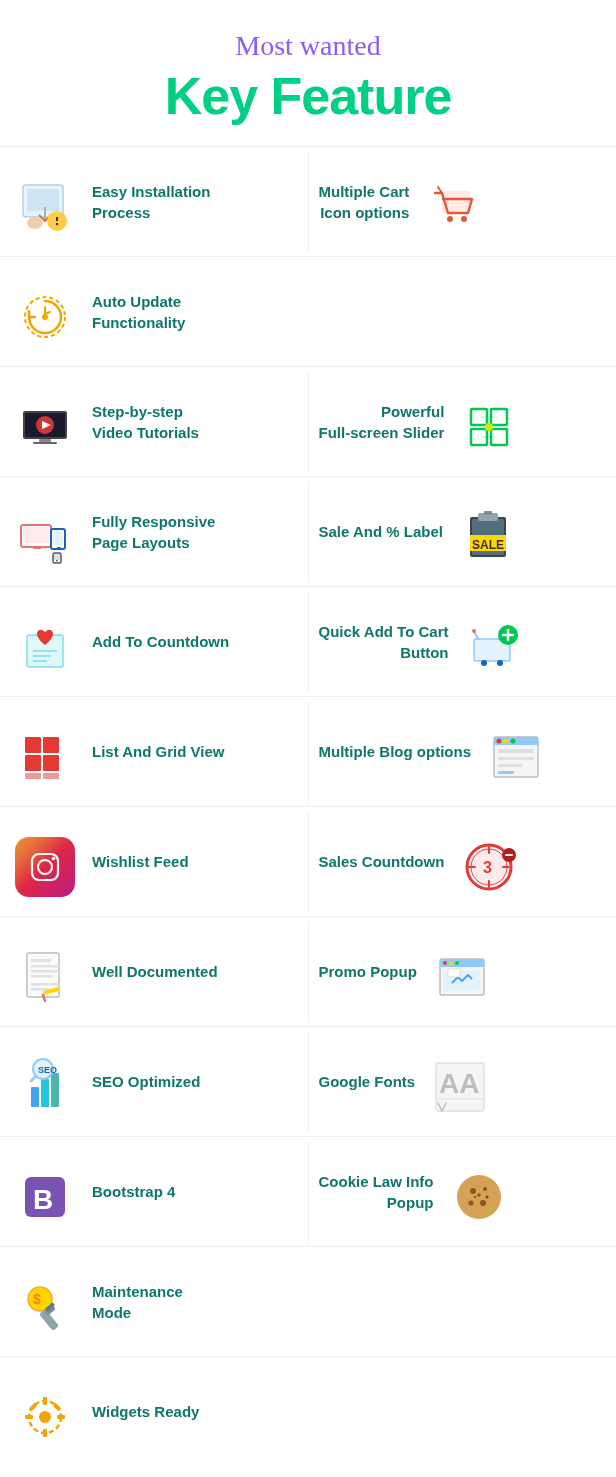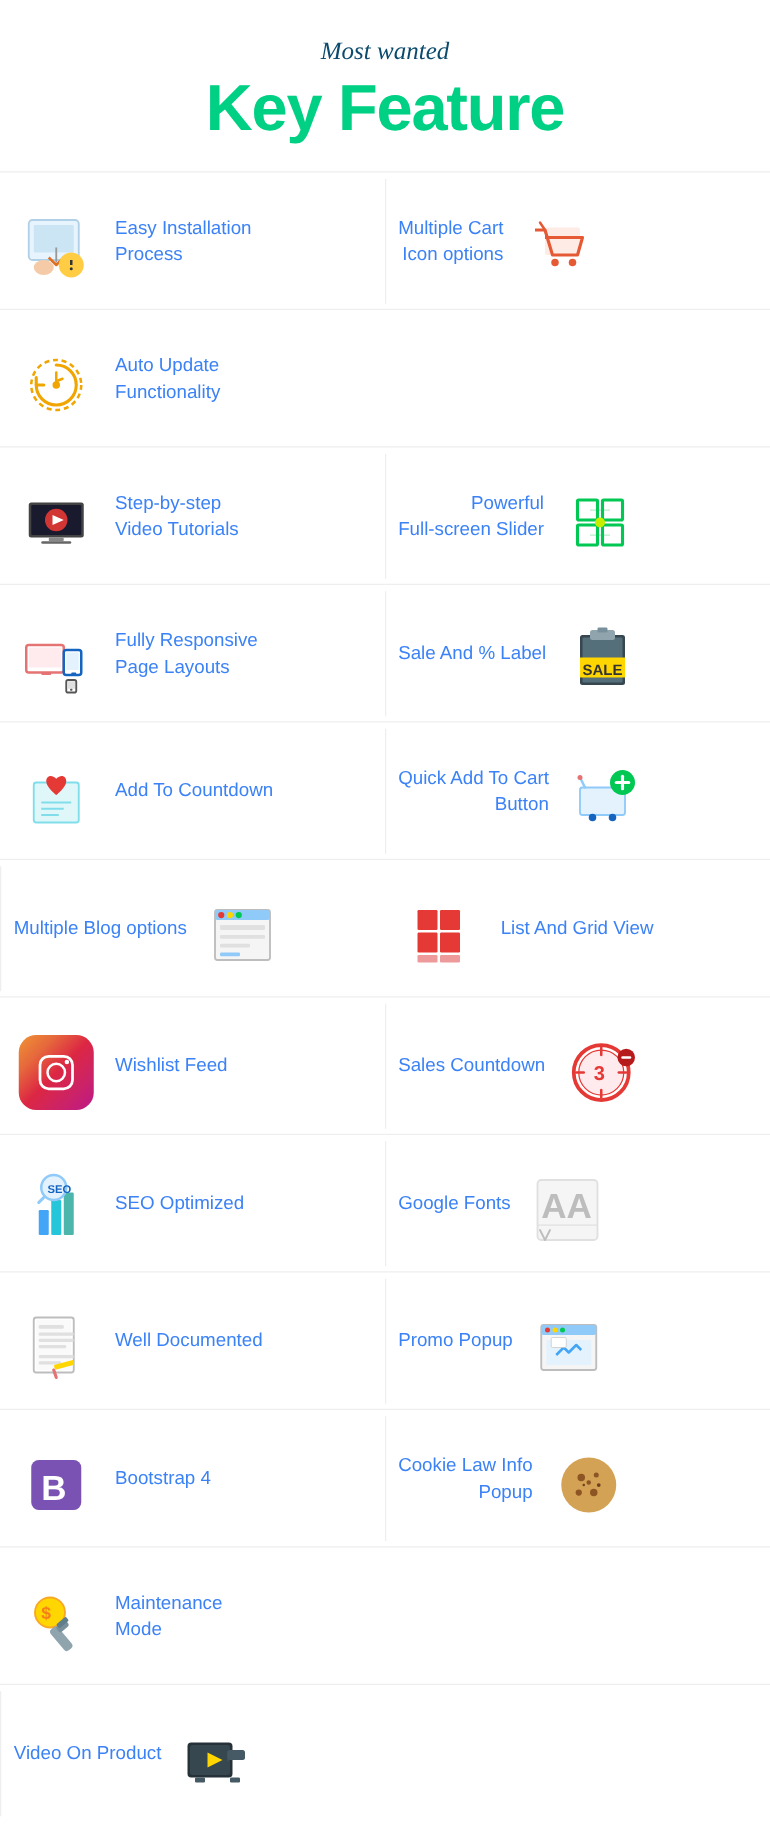--- a/index.html
+++ b/index.html
@@ -8,23 +8,22 @@
       background: #ffffff;
       font-family: 'Arial', sans-serif;
       color: #333;
     }
     .header {
       text-align: center;
       padding: 30px 20px 20px;
     }
     .header .subtitle {
       font-family: 'Georgia', serif;
-      font-style: italic;
-      font-size: 20px;
-      color: #0c4a6e;
+      font-size: 28px;
+      color: #8b5cf6;
       margin-bottom: 4px;
     }
     .header .title {
       font-size: 52px;
       font-weight: 700;
       color: #00d084;
       letter-spacing: -1px;
     }
     .features-grid {
       width: 100%;
@@ -55,22 +54,22 @@
       width: 70px;
       height: 70px;
       flex-shrink: 0;
       display: flex;
       align-items: flex-end;
       justify-content: center;
     }
     .feature-text {
       margin-left: 12px;
       font-size: 15px;
-      font-weight: 400;
-      color: #3b82f6;
+      font-weight: 700;
+      color: #0f766e;
       line-height: 1.4;
     }
 
     
     .icon-svg {
       width: 60px;
       height: 60px;
     }
 
     
@@ -230,49 +229,49 @@
             <line x1="44" y1="13" x2="44" y2="23" stroke="white" stroke-width="2.5" stroke-linecap="round"></line>
             <line x1="39" y1="18" x2="49" y2="18" stroke="white" stroke-width="2.5" stroke-linecap="round"></line>
             <circle cx="10" cy="14" r="2" fill="#e57373"></circle>
           </svg>
         </div>
         <div class="feature-text">Quick Add To Cart<br>Button</div>
       </div>
     </div>
 
     <div class="feature-row">
+      <div class="feature-cell">
+        <div class="feature-icon">
+          <svg class="icon-svg" viewBox="0 0 60 60" fill="none" xmlns="http://www.w3.org/2000/svg">
+            <rect x="10" y="10" width="16" height="16" rx="1" fill="#e53935"></rect>
+            <rect x="28" y="10" width="16" height="16" rx="1" fill="#e53935"></rect>
+            <rect x="10" y="28" width="16" height="16" rx="1" fill="#e53935"></rect>
+            <rect x="28" y="28" width="16" height="16" rx="1" fill="#e53935"></rect>
+            <rect x="10" y="46" width="16" height="6" rx="1" fill="#ef9a9a"></rect>
+            <rect x="28" y="46" width="16" height="6" rx="1" fill="#ef9a9a"></rect>
+          </svg>
+        </div>
+        <div class="feature-text">List And Grid View</div>
+      </div>
       <div class="feature-cell right-cell">
         <div class="feature-icon">
           <svg class="icon-svg" viewBox="0 0 60 60" fill="none" xmlns="http://www.w3.org/2000/svg">
             <rect x="8" y="10" width="44" height="40" rx="2" fill="#f5f5f5" stroke="#bdbdbd" stroke-width="1.5"></rect>
             <rect x="8" y="10" width="44" height="8" rx="2" fill="#90caf9"></rect>
             <circle cx="13" cy="14" r="2.5" fill="#e53935"></circle>
             <circle cx="20" cy="14" r="2.5" fill="#ffd600"></circle>
             <circle cx="27" cy="14" r="2.5" fill="#00c853"></circle>
             <rect x="12" y="22" width="36" height="4" rx="1" fill="#e0e0e0"></rect>
             <rect x="12" y="30" width="36" height="3" rx="1" fill="#e0e0e0"></rect>
             <rect x="12" y="37" width="24" height="3" rx="1" fill="#e0e0e0"></rect>
             <rect x="12" y="44" width="16" height="3" rx="1" fill="#90caf9"></rect>
           </svg>
         </div>
         <div class="feature-text">Multiple Blog options</div>
       </div>
-      <div class="feature-cell">
-        <div class="feature-icon">
-          <svg class="icon-svg" viewBox="0 0 60 60" fill="none" xmlns="http://www.w3.org/2000/svg">
-            <rect x="10" y="10" width="16" height="16" rx="1" fill="#e53935"></rect>
-            <rect x="28" y="10" width="16" height="16" rx="1" fill="#e53935"></rect>
-            <rect x="10" y="28" width="16" height="16" rx="1" fill="#e53935"></rect>
-            <rect x="28" y="28" width="16" height="16" rx="1" fill="#e53935"></rect>
-            <rect x="10" y="46" width="16" height="6" rx="1" fill="#ef9a9a"></rect>
-            <rect x="28" y="46" width="16" height="6" rx="1" fill="#ef9a9a"></rect>
-          </svg>
-        </div>
-        <div class="feature-text">List And Grid View</div>
-      </div>
     </div>
 
     <div class="feature-row">
       <div class="feature-cell">
         <div class="feature-icon">
           <div class="insta-icon">
             <svg width="34" height="34" viewBox="0 0 34 34" fill="none">
               <rect x="4" y="4" width="26" height="26" rx="7" stroke="white" stroke-width="2.2" fill="none"></rect>
               <circle cx="17" cy="17" r="7" stroke="white" stroke-width="2" fill="none"></circle>
               <circle cx="25.5" cy="8.5" r="1.8" fill="white"></circle>
@@ -289,47 +288,20 @@
             <text x="24" y="36" font-size="16" font-weight="bold" fill="#e53935" font-family="Arial">3</text>
             <line x1="30" y1="10" x2="30" y2="16" stroke="#e53935" stroke-width="2" stroke-linecap="round"></line>
             <line x1="30" y1="44" x2="30" y2="50" stroke="#e53935" stroke-width="2" stroke-linecap="round"></line>
             <line x1="10" y1="30" x2="16" y2="30" stroke="#e53935" stroke-width="2" stroke-linecap="round"></line>
             <line x1="44" y1="30" x2="50" y2="30" stroke="#e53935" stroke-width="2" stroke-linecap="round"></line>
             <circle cx="50" cy="18" r="7" fill="#b71c1c"></circle>
             <line x1="47" y1="18" x2="53" y2="18" stroke="white" stroke-width="2" stroke-linecap="round"></line>
           </svg>
         </div>
         <div class="feature-text">Sales Countdown</div>
-      </div>
-    </div>
-
-    <div class="feature-row">
-      <div class="feature-cell">
-        <div class="feature-icon">
-          <svg class="icon-svg" viewBox="0 0 60 60" fill="none" xmlns="http://www.w3.org/2000/svg">
-            <rect x="16" y="30" width="8" height="20" rx="1" fill="#42a5f5"></rect>
-            <rect x="26" y="22" width="8" height="28" rx="1" fill="#26c6da"></rect>
-            <rect x="36" y="16" width="8" height="34" rx="1" fill="#4db6ac"></rect>
-            <circle cx="28" cy="12" r="10" fill="#e3f2fd" stroke="#90caf9" stroke-width="2"></circle>
-            <line x1="20" y1="20" x2="16" y2="24" stroke="#90caf9" stroke-width="2.5" stroke-linecap="round"></line>
-            <text x="23" y="16" font-size="9" font-weight="bold" fill="#1565c0" font-family="Arial">SEO</text>
-          </svg>
-        </div>
-        <div class="feature-text">SEO Optimized</div>
-      </div>
-      <div class="feature-cell right-cell">
-        <div class="feature-icon">
-          <svg class="icon-svg" viewBox="0 0 60 60" fill="none" xmlns="http://www.w3.org/2000/svg">
-            <rect x="6" y="6" width="48" height="48" rx="3" fill="#f5f5f5" stroke="#e0e0e0" stroke-width="1.5"></rect>
-            <text x="9" y="36" font-size="28" font-weight="bold" fill="#bdbdbd" font-family="Arial">AA</text>
-            <line x1="6" y1="42" x2="54" y2="42" stroke="#e0e0e0" stroke-width="1"></line>
-            <path d="M8 46 L12 54 M16 46 L12 54" stroke="#bdbdbd" stroke-width="1.5" stroke-linecap="round"></path>
-          </svg>
-        </div>
-        <div class="feature-text">Google Fonts</div>
       </div>
     </div>
 
     <div class="feature-row">
       <div class="feature-cell">
         <div class="feature-icon">
           <svg class="icon-svg" viewBox="0 0 60 60" fill="none" xmlns="http://www.w3.org/2000/svg">
             <rect x="12" y="6" width="32" height="44" rx="2" fill="#fff" stroke="#bdbdbd" stroke-width="1.5"></rect>
             <rect x="14" y="8" width="28" height="40" rx="1" fill="#fafafa"></rect>
             <rect x="16" y="12" width="20" height="3" rx="1" fill="#e0e0e0"></rect>
@@ -358,20 +330,47 @@
           </svg>
         </div>
         <div class="feature-text">Promo Popup</div>
       </div>
     </div>
 
     <div class="feature-row">
       <div class="feature-cell">
         <div class="feature-icon">
           <svg class="icon-svg" viewBox="0 0 60 60" fill="none" xmlns="http://www.w3.org/2000/svg">
+            <rect x="16" y="30" width="8" height="20" rx="1" fill="#42a5f5"></rect>
+            <rect x="26" y="22" width="8" height="28" rx="1" fill="#26c6da"></rect>
+            <rect x="36" y="16" width="8" height="34" rx="1" fill="#4db6ac"></rect>
+            <circle cx="28" cy="12" r="10" fill="#e3f2fd" stroke="#90caf9" stroke-width="2"></circle>
+            <line x1="20" y1="20" x2="16" y2="24" stroke="#90caf9" stroke-width="2.5" stroke-linecap="round"></line>
+            <text x="23" y="16" font-size="9" font-weight="bold" fill="#1565c0" font-family="Arial">SEO</text>
+          </svg>
+        </div>
+        <div class="feature-text">SEO Optimized</div>
+      </div>
+      <div class="feature-cell right-cell">
+        <div class="feature-icon">
+          <svg class="icon-svg" viewBox="0 0 60 60" fill="none" xmlns="http://www.w3.org/2000/svg">
+            <rect x="6" y="6" width="48" height="48" rx="3" fill="#f5f5f5" stroke="#e0e0e0" stroke-width="1.5"></rect>
+            <text x="9" y="36" font-size="28" font-weight="bold" fill="#bdbdbd" font-family="Arial">AA</text>
+            <line x1="6" y1="42" x2="54" y2="42" stroke="#e0e0e0" stroke-width="1"></line>
+            <path d="M8 46 L12 54 M16 46 L12 54" stroke="#bdbdbd" stroke-width="1.5" stroke-linecap="round"></path>
+          </svg>
+        </div>
+        <div class="feature-text">Google Fonts</div>
+      </div>
+    </div>
+
+    <div class="feature-row">
+      <div class="feature-cell">
+        <div class="feature-icon">
+          <svg class="icon-svg" viewBox="0 0 60 60" fill="none" xmlns="http://www.w3.org/2000/svg">
             <rect x="10" y="10" width="40" height="40" rx="6" fill="#7952b3"></rect>
             <text x="18" y="42" font-size="28" font-weight="900" fill="white" font-family="Arial">B</text>
           </svg>
         </div>
         <div class="feature-text">Bootstrap 4</div>
       </div>
       <div class="feature-cell right-cell">
         <div class="feature-icon">
           <svg class="icon-svg" viewBox="0 0 60 60" fill="none" xmlns="http://www.w3.org/2000/svg">
             <circle cx="30" cy="30" r="22" fill="#d4a254"></circle>
@@ -398,30 +397,32 @@
             <rect x="30" y="32" width="8" height="22" rx="3" fill="#90a4ae" transform="rotate(-40 34 43)"></rect>
             <rect x="30" y="30" width="10" height="6" rx="2" fill="#78909c" transform="rotate(-40 35 33)"></rect>
             <rect x="30" y="28" width="10" height="4" rx="1" fill="#607d8b" transform="rotate(-40 35 30)"></rect>
           </svg>
         </div>
         <div class="feature-text">Maintenance<br>Mode</div>
       </div>
     </div>
 
     <div class="feature-row">
-      <div class="feature-cell right-cell">
-        <div class="feature-icon">
-          <svg class="icon-svg" viewBox="0 0 60 60" fill="none" xmlns="http://www.w3.org/2000/svg">
-            <rect x="6" y="16" width="36" height="28" rx="3" fill="#263238"></rect>
-            <rect x="8" y="18" width="32" height="24" rx="2" fill="#37474f"></rect>
-            <polygon points="22,24 22,36 34,30" fill="#ffd600"></polygon>
-            <rect x="38" y="22" width="14" height="8" rx="2" fill="#455a64"></rect>
-            <polyline points="38,23 42,27 38,31" fill="#455a64" stroke="#455a64" stroke-width="0.5"></polyline>
-            <rect x="12" y="44" width="8" height="4" rx="1" fill="#455a64"></rect>
-            <rect x="40" y="44" width="8" height="4" rx="1" fill="#455a64"></rect>
-          </svg>
-        </div>
-        <div class="feature-text">Video On Product</div>
+      <div class="feature-cell">
+        <div class="feature-icon">
+          <svg class="icon-svg" viewBox="0 0 60 60" fill="none" xmlns="http://www.w3.org/2000/svg">
+            <circle cx="30" cy="30" r="16" fill="none" stroke="#f0a500" stroke-width="2.5" stroke-dasharray="5,3"></circle>
+            <circle cx="30" cy="30" r="6" fill="#f0a500"></circle>
+
+            <rect x="28" y="10" width="4" height="8" rx="1" fill="#f0a500"></rect>
+            <rect x="28" y="42" width="4" height="8" rx="1" fill="#f0a500"></rect>
+            <rect x="10" y="28" width="8" height="4" rx="1" fill="#f0a500"></rect>
+            <rect x="42" y="28" width="8" height="4" rx="1" fill="#f0a500"></rect>
+            <rect x="16" y="16" width="4" height="8" rx="1" fill="#f0a500" transform="rotate(45 18 20)"></rect>
+            <rect x="40" y="16" width="4" height="8" rx="1" fill="#f0a500" transform="rotate(-45 42 20)"></rect>
+          </svg>
+        </div>
+        <div class="feature-text">Widgets Ready</div>
       </div>
     </div>
 
   </div>
 </div>
 
 </body></html>

